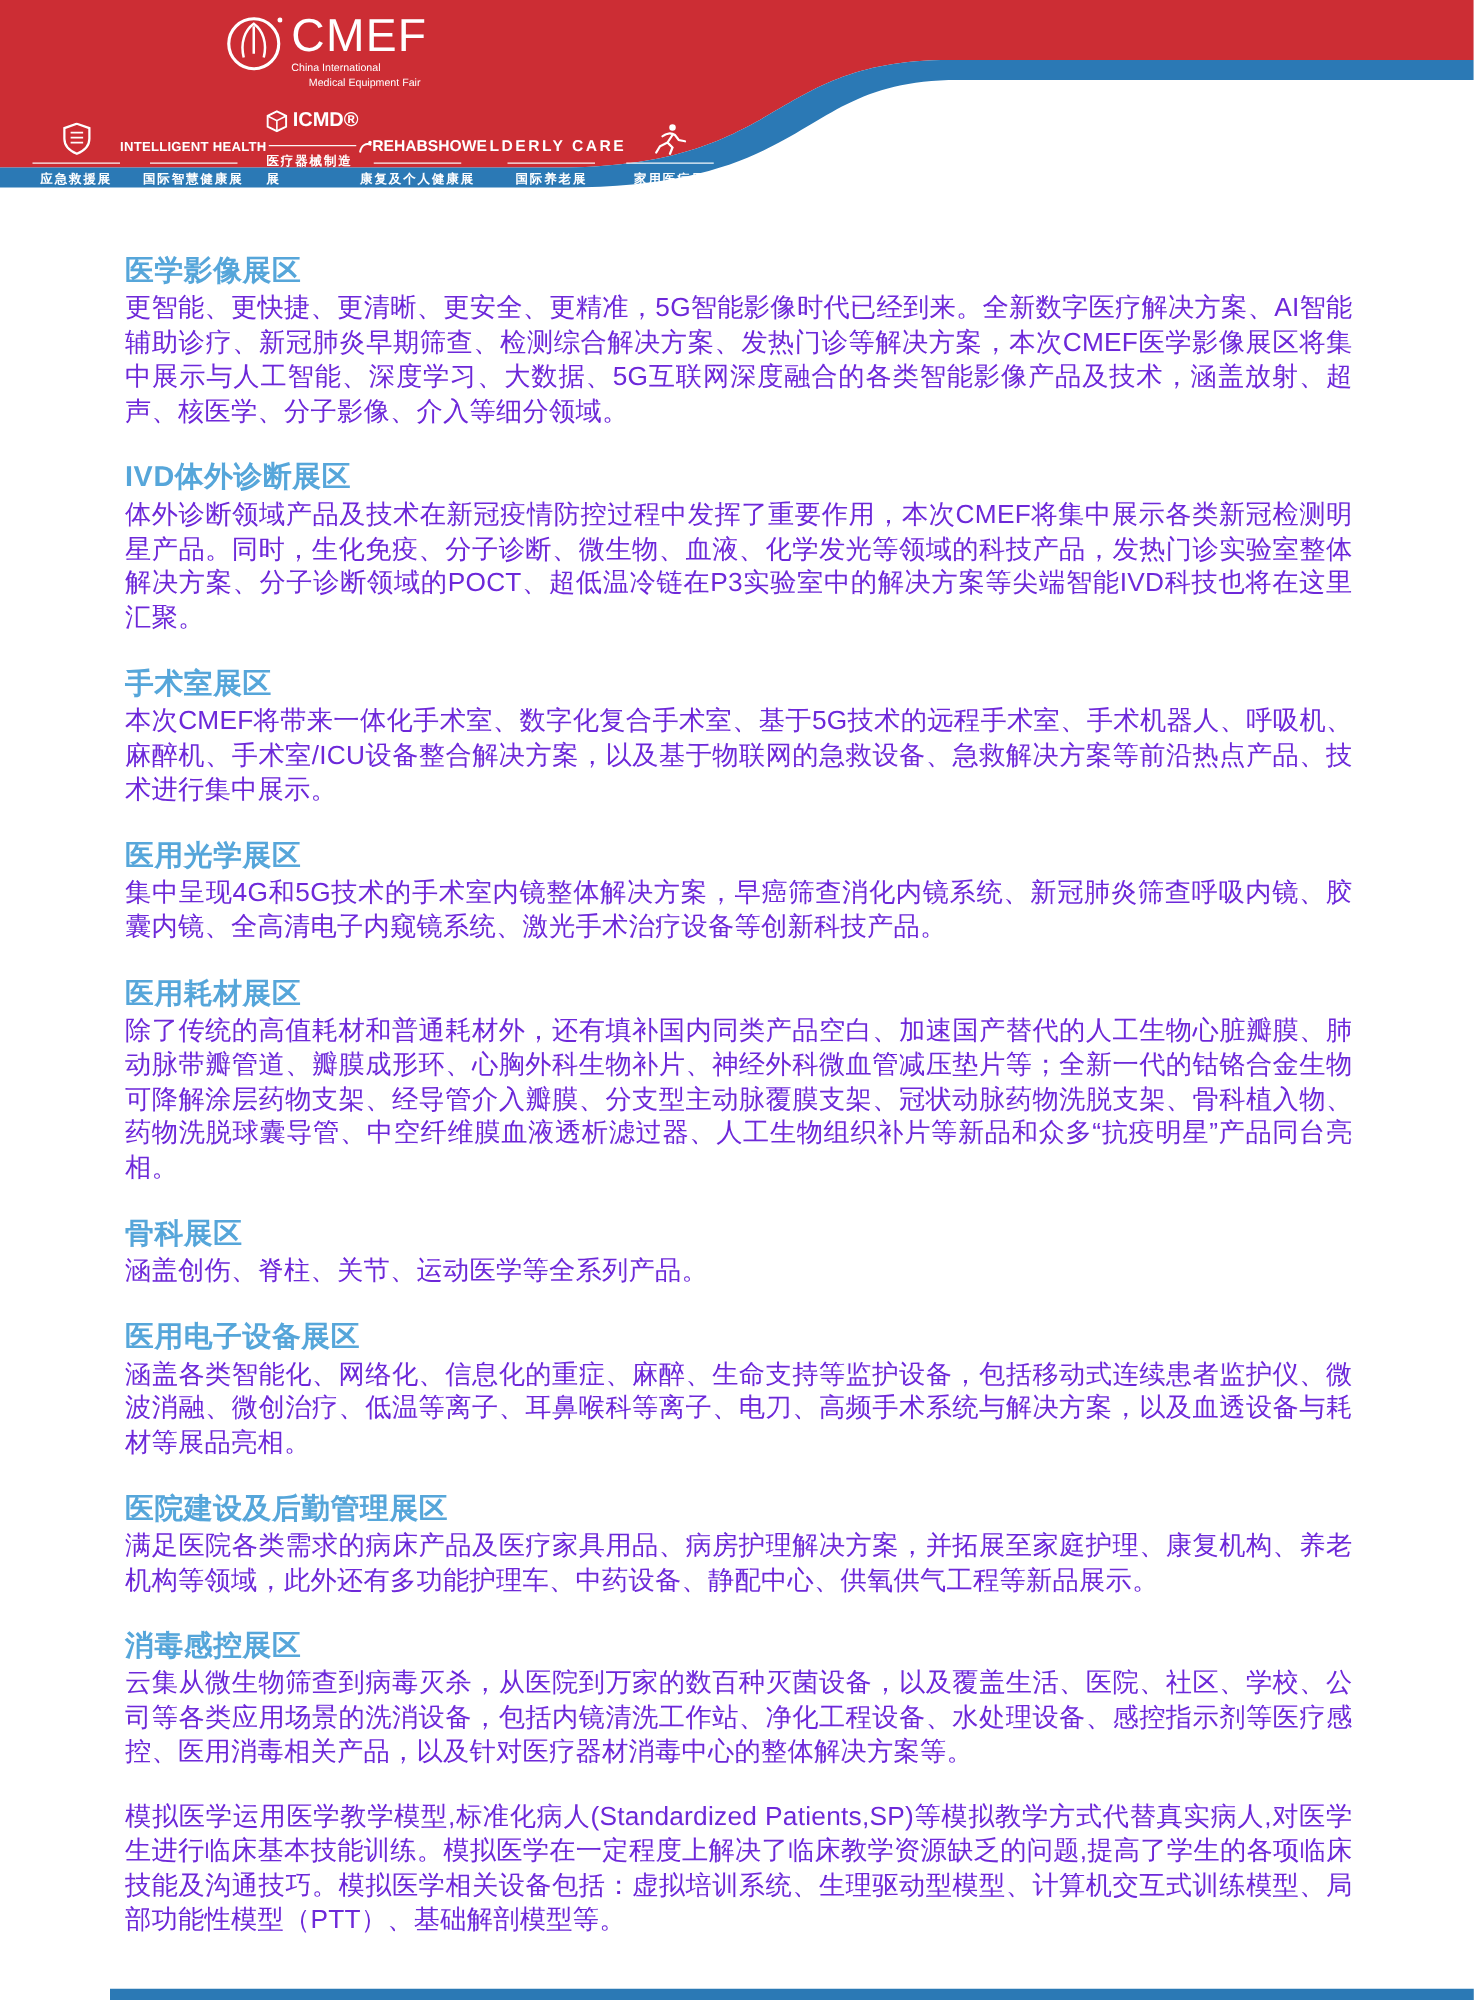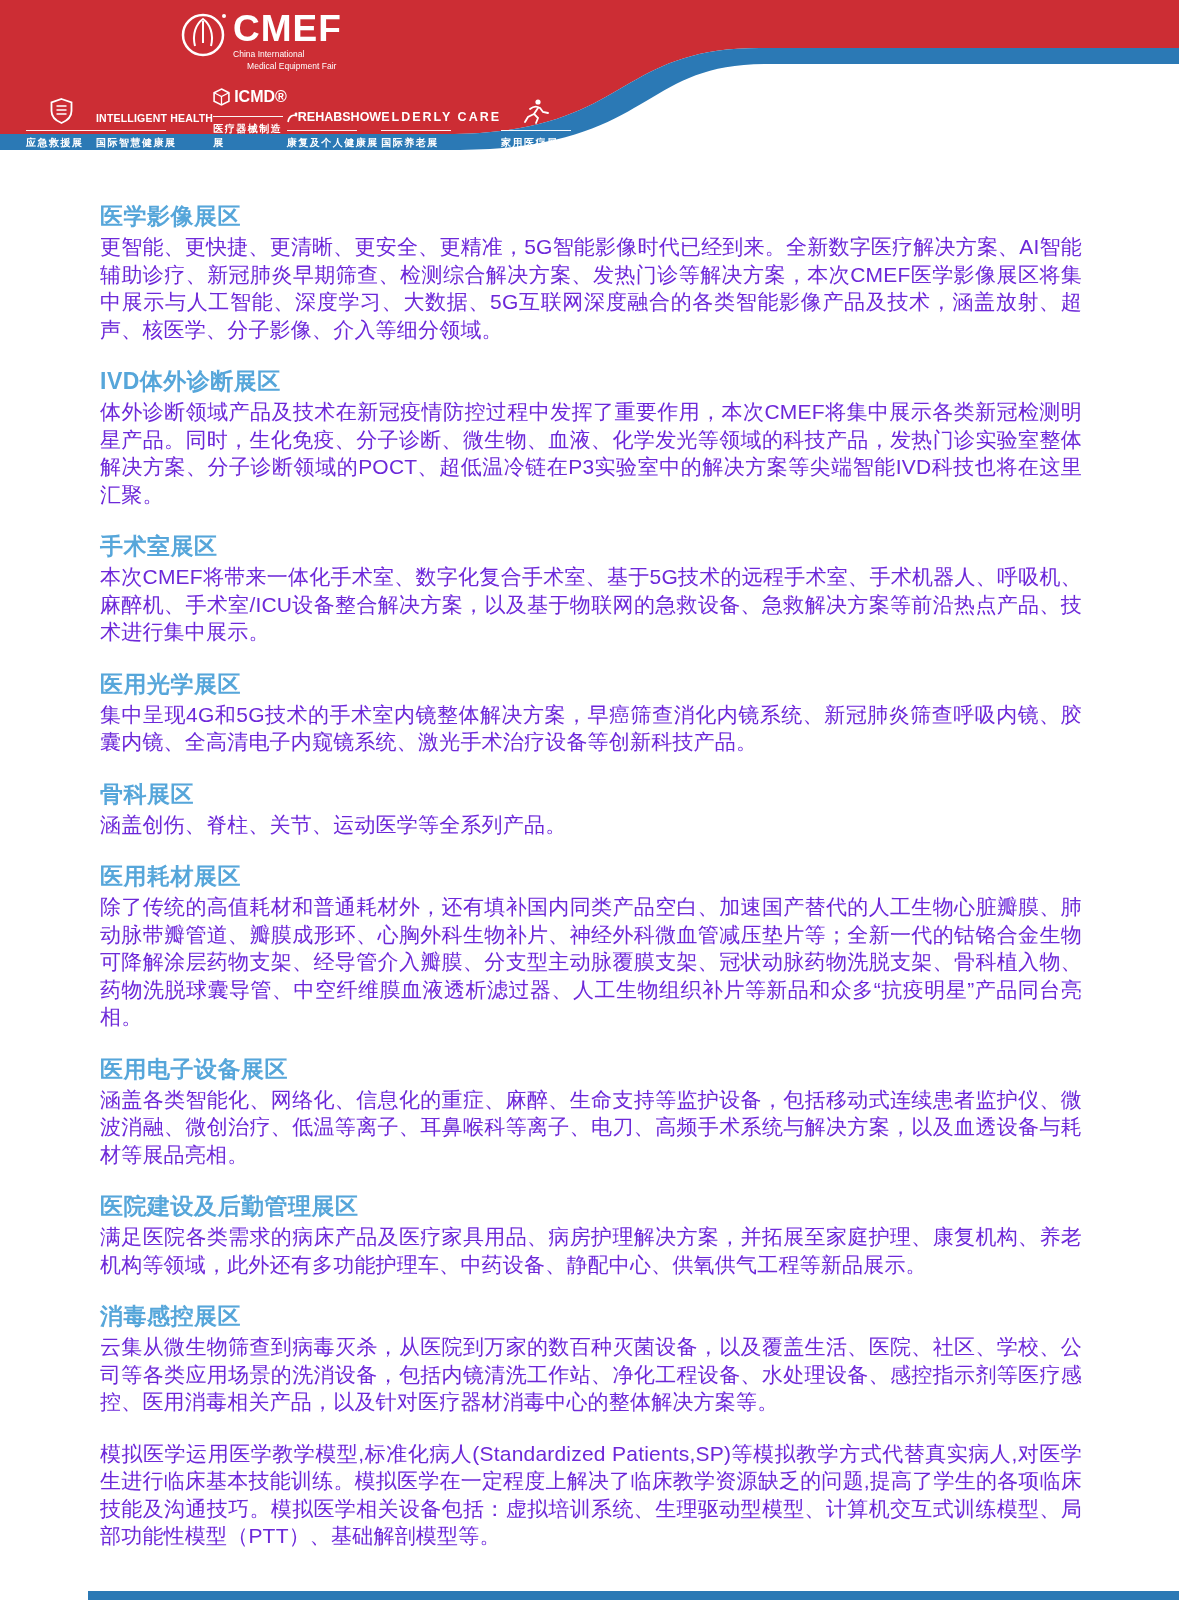--- a/index.html
+++ b/index.html
@@ -22,34 +22,34 @@
     width: 470px;
     color: #ffffff;
   }
   .cmef-logo {
     display: flex; justify-content: center; align-items: flex-start;
     gap: 7px;
   }
   .cmef-emblem { margin-top: 2px; }
   .cmef-wordmark { text-align: left; }
   .cmef-name {
-    font-size: 37px; font-weight: bold; letter-spacing: 1px;
+    font-size: 37px; font-weight: normal; letter-spacing: 1px;
     line-height: 1; display: block;
   }
   .cmef-sub {
     display: block; font-size: 8.5px; line-height: 1.2; margin-top: 2px;
   }
   .cmef-sub2 { margin-left: 14px; }
 
   .brands {
     display: flex; justify-content: space-between; align-items: flex-end;
     margin-top: 13px;
   }
   .brand {
-    display: flex; flex-direction: column; 
+    display: flex; flex-direction: column; align-items: center;
   }
   .brand-logo {
     height: 26px; display: flex; align-items: flex-end; justify-content: center;
     font-weight: bold; white-space: nowrap;
   }
   .logo-ih  { font-size: 10.5px; letter-spacing: 0.2px; }
   .logo-icmd { font-size: 16px; display: flex; align-items: center; gap: 4px; }
   .logo-rehab { font-size: 12.5px; display: flex; align-items: flex-end; gap: 0; }
   .logo-elderly { font-size: 12.5px; letter-spacing: 2px; }
   .brand-line {
@@ -186,30 +186,30 @@
     <h2 class="sec-title">手术室展区</h2>
     <p class="sec-body">本次CMEF将带来一体化手术室、数字化复合手术室、基于5G技术的远程手术室、手术机器人、呼吸机、麻醉机、手术室/ICU设备整合解决方案，以及基于物联网的急救设备、急救解决方案等前沿热点产品、技术进行集中展示。</p>
   </section>
 
   <section class="sec">
     <h2 class="sec-title">医用光学展区</h2>
     <p class="sec-body">集中呈现4G和5G技术的手术室内镜整体解决方案，早癌筛查消化内镜系统、新冠肺炎筛查呼吸内镜、胶囊内镜、全高清电子内窥镜系统、激光手术治疗设备等创新科技产品。</p>
   </section>
 
   <section class="sec">
+    <h2 class="sec-title">医用耗材展区</h2>
+    <p class="sec-body">除了传统的高值耗材和普通耗材外，还有填补国内同类产品空白、加速国产替代的人工生物心脏瓣膜、肺动脉带瓣管道、瓣膜成形环、心胸外科生物补片、神经外科微血管减压垫片等；全新一代的钴铬合金生物可降解涂层药物支架、经导管介入瓣膜、分支型主动脉覆膜支架、冠状动脉药物洗脱支架、骨科植入物、药物洗脱球囊导管、中空纤维膜血液透析滤过器、人工生物组织补片等新品和众多“抗疫明星”产品同台亮相。</p>
+  </section>
+
+  <section class="sec">
     <h2 class="sec-title">骨科展区</h2>
     <p class="sec-body">涵盖创伤、脊柱、关节、运动医学等全系列产品。</p>
   </section>
 
   <section class="sec">
-    <h2 class="sec-title">医用耗材展区</h2>
-    <p class="sec-body">除了传统的高值耗材和普通耗材外，还有填补国内同类产品空白、加速国产替代的人工生物心脏瓣膜、肺动脉带瓣管道、瓣膜成形环、心胸外科生物补片、神经外科微血管减压垫片等；全新一代的钴铬合金生物可降解涂层药物支架、经导管介入瓣膜、分支型主动脉覆膜支架、冠状动脉药物洗脱支架、骨科植入物、药物洗脱球囊导管、中空纤维膜血液透析滤过器、人工生物组织补片等新品和众多“抗疫明星”产品同台亮相。</p>
-  </section>
-
-  <section class="sec">
     <h2 class="sec-title">医用电子设备展区</h2>
     <p class="sec-body">涵盖各类智能化、网络化、信息化的重症、麻醉、生命支持等监护设备，包括移动式连续患者监护仪、微波消融、微创治疗、低温等离子、耳鼻喉科等离子、电刀、高频手术系统与解决方案，以及血透设备与耗材等展品亮相。</p>
   </section>
 
   <section class="sec">
     <h2 class="sec-title">医院建设及后勤管理展区</h2>
     <p class="sec-body">满足医院各类需求的病床产品及医疗家具用品、病房护理解决方案，并拓展至家庭护理、康复机构、养老机构等领域，此外还有多功能护理车、中药设备、静配中心、供氧供气工程等新品展示。</p>
   </section>
 
   <section class="sec">

